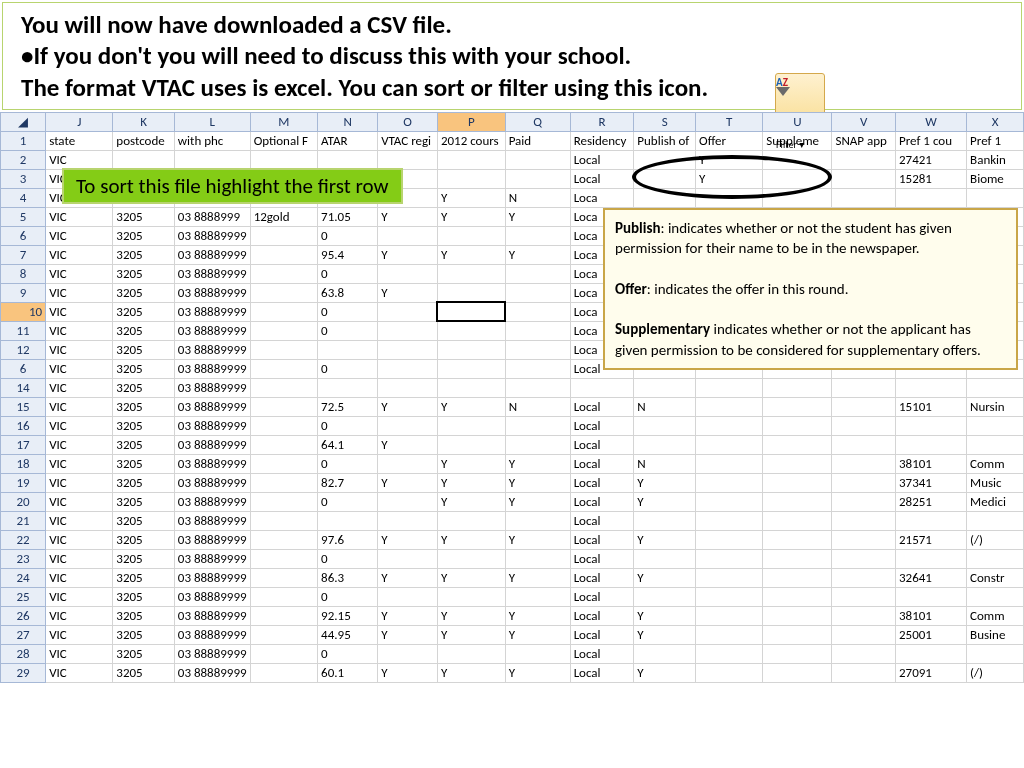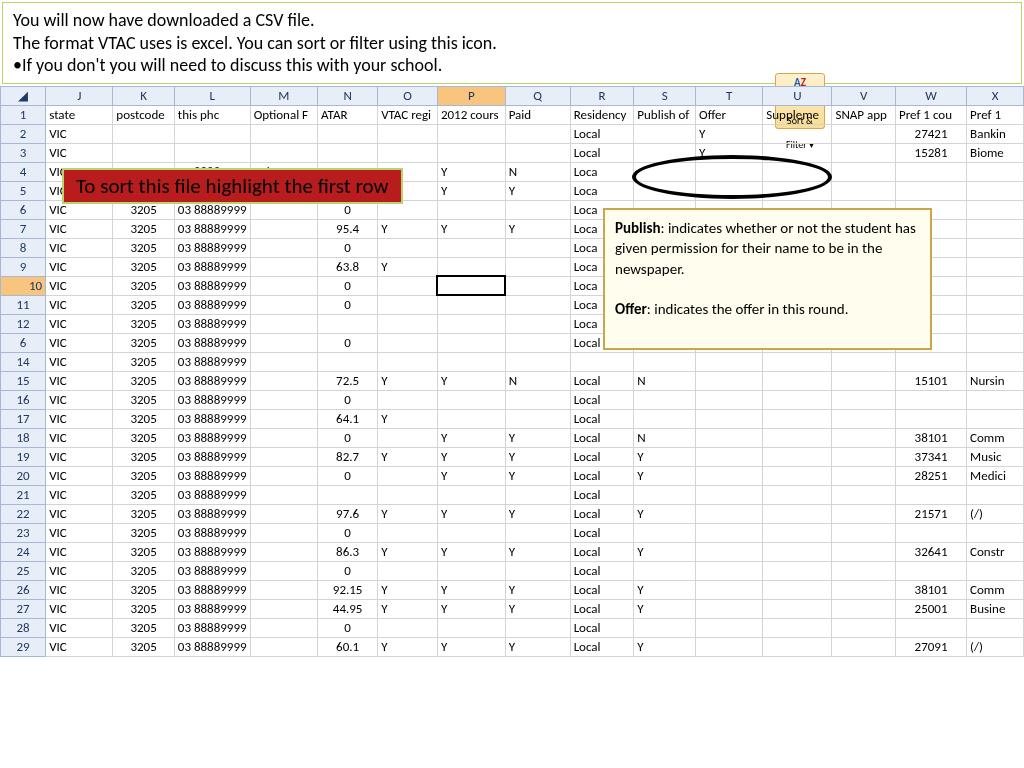--- a/index.html
+++ b/index.html
@@ -1,47 +1,47 @@
 <!DOCTYPE html>
 <html><head>
 <meta charset="utf-8">
 <style>
   * { box-sizing: border-box; margin: 0; padding: 0; }
   body { font-family: Calibri, Arial, sans-serif; font-size: 14px; background: #fff; width: 1024px; height: 768px; overflow: hidden; position: relative; }
-  .instructions { border: 1px solid #b8d46f; padding: 6px 10px; margin: 2px; font-size: 18px; line-height: 1.25; }
-  .sort-filter-btn { position: absolute; top: 73px; left: 775px; width: 50px; height: 56px; background: linear-gradient(#fef1d0, #f9dd92); border: 1px solid #d4a84b; border-radius: 3px; text-align: center; padding-top: 2px; font-size: 10px; cursor: pointer; }
+  .instructions { border: 1px solid #b8d46f; padding: 6px 18px; margin: 2px; font-size: 25px; line-height: 1.25; font-weight: bold; }
+  .sort-filter-btn { position: absolute; top: 73px; left: 775px; width: 50px; height: 56px; background: linear-gradient(#fef1d0, #f9dd92); border: 1px solid #d4a84b; border-radius: 3px; padding-top: 2px; font-size: 10px; cursor: pointer; }
   .sort-filter-btn .icon-az { font-size: 11px; font-weight: bold; color: #1a5fb4; }
   .sort-filter-btn .icon-za { font-size: 11px; font-weight: bold; color: #c01c28; }
   .sort-filter-btn .funnel { display: inline-block; width: 0; height: 0; border-left: 7px solid transparent; border-right: 7px solid transparent; border-top: 9px solid #6a6a6a; position: relative; top: -3px; }
   .sort-filter-btn .label { font-size: 10px; line-height: 1.0; margin-top: 14px; }
   .sheet { position: relative; margin-top: 0px; }
   table { border-collapse: collapse; table-layout: fixed; }
   th, td { border: 1px solid #d4d4d4; height: 19px; font-size: 13px; font-family: Calibri, Arial, sans-serif; padding: 0 3px; overflow: hidden; white-space: nowrap; text-align: left; }
   th { background: #e8eef7; font-weight: normal; text-align: center; color: #1f3864; border-color: #a6b8d6; }
   .row-header { width: 22px; text-align: center; background: #e8eef7; color: #1f3864; border-color: #a6b8d6; }
   .col-J { width: 70px; } .col-K { width: 62px; } .col-L { width: 64px; } .col-M { width: 68px; }
   .col-N { width: 62px; } .col-O { width: 60px; } .col-P { width: 68px; } .col-Q { width: 68px; }
   .col-R { width: 64px; } .col-S { width: 62px; } .col-T { width: 70px; } .col-U { width: 70px; }
   .col-V { width: 64px; } .col-W { width: 72px; } .col-X { width: 58px; }
-  .num { text-align: center; }
+  .num { text-align: left; }
   .hdr-sel-P { background: #f9c47e !important; }
   .rh-sel { background: #f9c47e !important; padding-left: 28px; }
   .cell-selected { border: 2px solid #000 !important; position: relative; }
-  .tip-sort { position: absolute; top:168px; left: 62px; background: #b91c1c; border: 2px solid #b8d46f; padding: 3px 12px; font-size: 21px; z-index: 5; }
-  .callout-definitions { position: absolute; top: 208px; left: 603px; width: 329px; background: #fffded; border: 2px solid #c9a648; padding: 8px 10px; font-size: 15px; line-height: 1.35; z-index: 5; }
+  .tip-sort { position: absolute; top:168px; left: 62px; background: #84cc16; border: 2px solid #b8d46f; padding: 3px 12px; font-size: 21px; z-index: 5; }
+  .callout-definitions { position: absolute; top: 208px; left: 603px; width: 415px; background: #fffded; border: 2px solid #c9a648; padding: 8px 10px; font-size: 15px; line-height: 1.35; z-index: 5; }
   .callout-definitions b { font-weight: bold; }
   .ellipse-annot { position: absolute; top: 155px; left: 632px; width: 200px; height: 44px; border: 4px solid #000; border-radius: 50%; z-index: 4; pointer-events: none; }
 </style>
 </head>
 <body>
 
 <div class="instructions">
   <div>You will now have downloaded a CSV file.</div>
+  <div>•If you don't you will need to discuss this with your school.</div>
   <div>The format VTAC uses is excel. You can sort or filter using this icon.</div>
-  <div>•If you don't you will need to discuss this with your school.</div>
 </div>
 
 <div class="sort-filter-btn">
   <div>
     <span class="icon-az">A</span><span class="icon-za">Z</span><br>
     <span class="funnel"></span>
   </div>
   <div class="label">Sort &amp;</div>
   <div class="label">Filter ▾</div>
 </div>
@@ -66,21 +66,21 @@
           <th class="col-V">V</th>
           <th class="col-W">W</th>
           <th class="col-X">X</th>
         </tr>
       </tbody>
       <tbody>
         <tr>
           <td class="row-header">1</td>
           <td class="col-J">state</td>
           <td class="col-K">postcode</td>
-          <td class="col-L">this phc</td>
+          <td class="col-L">with phc</td>
           <td class="col-M">Optional F</td>
           <td class="col-N">ATAR</td>
           <td class="col-O">VTAC regi</td>
           <td class="col-P">2012 cours</td>
           <td class="col-Q">Paid</td>
           <td class="col-R">Residency</td>
           <td class="col-S">Publish of</td>
           <td class="col-T">Offer</td>
           <td class="col-U">Suppleme</td>
           <td class="col-V">SNAP app</td>
@@ -653,13 +653,14 @@
 
 <div class="tip-sort">To sort this file highlight the first row</div>
 
 <div class="ellipse-annot"></div>
 
 <div class="callout-definitions">
   <p><b>Publish</b><span>: indicates whether or not the student has given permission for their name to be in the newspaper.</span></p>
   <br>
   <p><b>Offer</b><span>: indicates the offer in this round.</span></p>
   <br>
+  <p><b>Supplementary</b><span> indicates whether or not the applicant has given permission to be considered for supplementary offers.</span></p>
 </div>
 
 </body></html>

